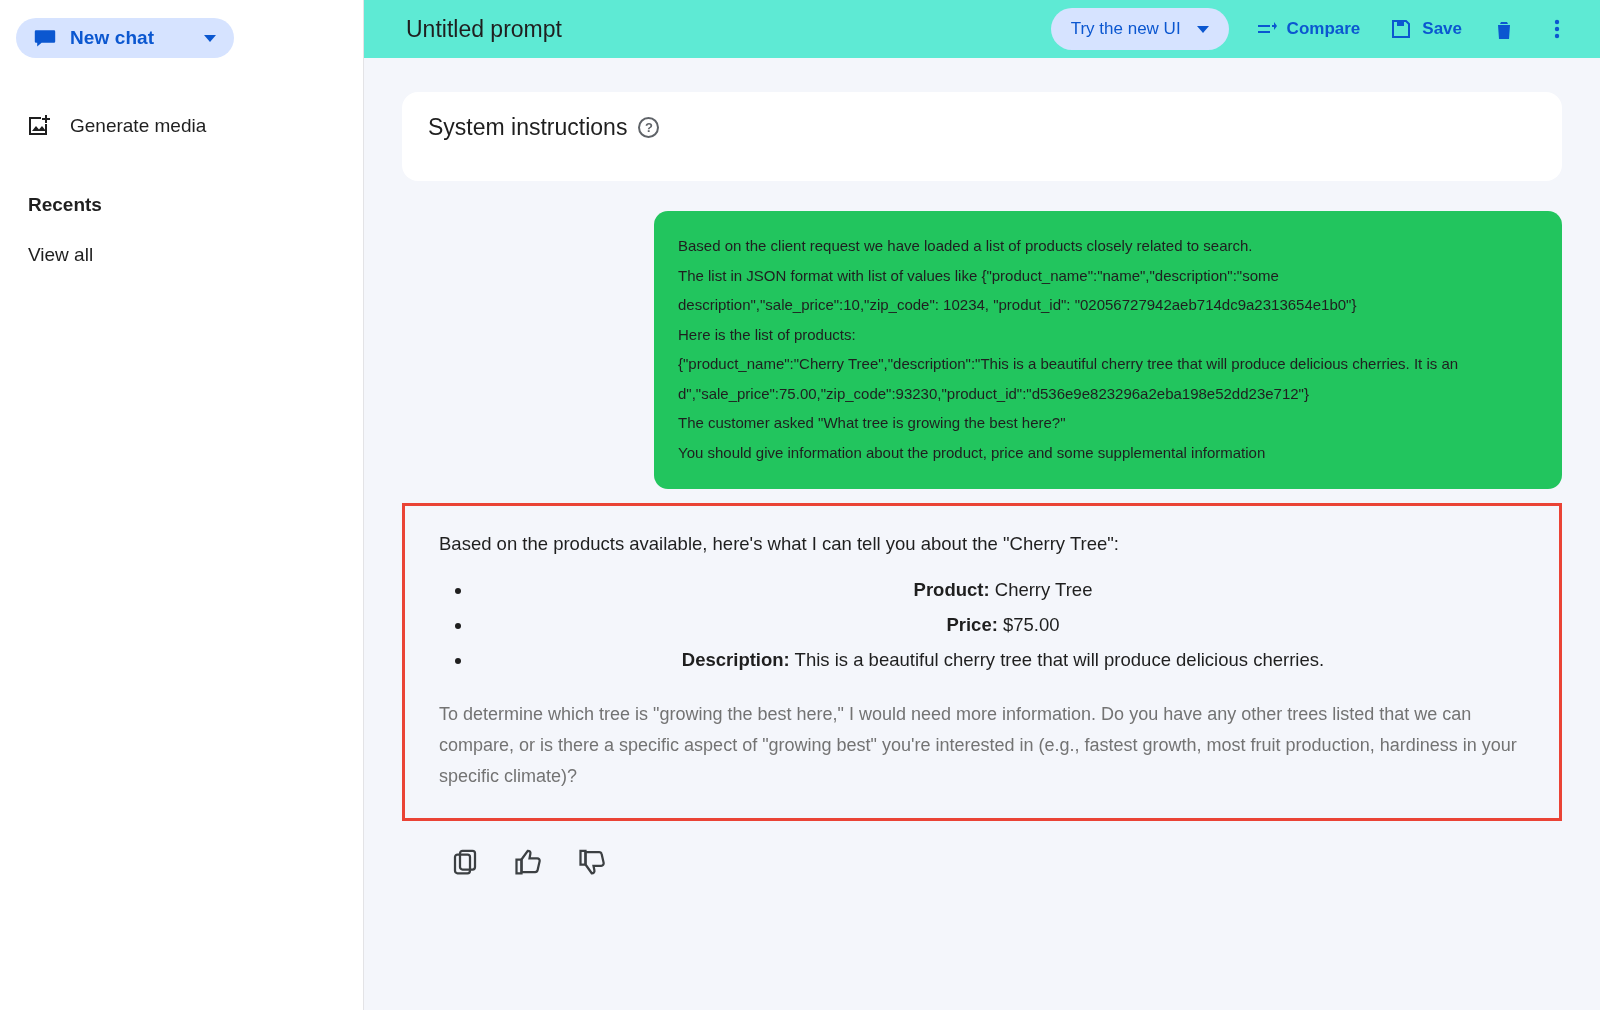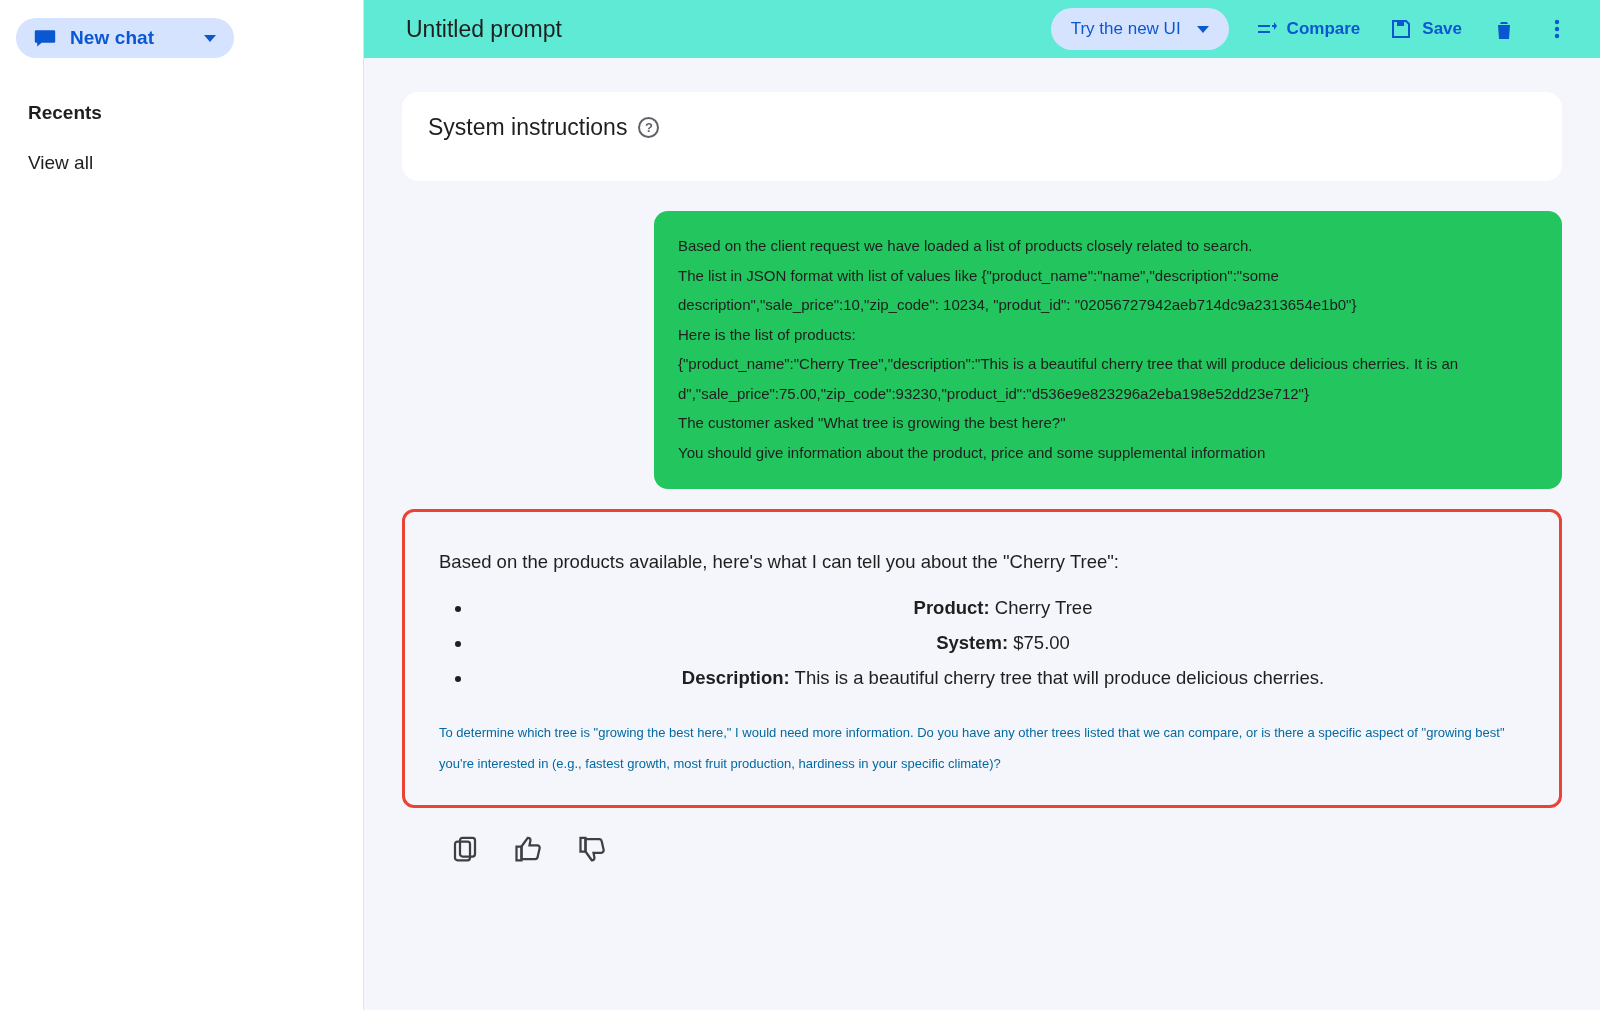--- a/index.html
+++ b/index.html
@@ -194,46 +194,46 @@
     padding: 20px 24px 22px 24px;
     font-size: 15px;
     line-height: 29.5px;
     color: #1f1f1f;
     white-space: pre-wrap;
     word-break: break-word;
   }
 
   .model-msg {
     border: 3px solid #ea4335;
-    border-radius: 12px;
-    margin-top: 20px;
-    padding: 36px 26px 26px 34px;
+    border-radius: 0;
+    margin-top: 14px;
+    padding: 24px 26px 26px 34px;
     background: transparent;
   }
   .model-intro {
     font-size: 18.5px;
     line-height: 28px;
     color: #1f1f1f;
     margin: 0 0 14px 0;
   }
   ul.model-list {
     margin: 0 0 22px 0;
     padding-left: 34px;
     text-align: center;
   }
   ul.model-list li {
     font-size: 18.5px;
     line-height: 35px;
     color: #1f1f1f;
   }
   ul.model-list li b { font-weight: 700; }
   .model-outro {
-    font-size: 13px;
+    font-size: 18px;
     line-height: 31px;
-    color: #0369a1;
+    color: #737373;
     margin: 0;
   }
 
   .msg-actions {
     display: flex;
     align-items: center;
     gap: 34px;
     padding: 26px 0 0 48px;
   }
   .msg-actions .act {
@@ -253,20 +253,30 @@
     <div class="new-chat">
       <span class="chat-icon">
         <svg width="22" height="22" viewBox="0 0 22 22">
           <path d="M2 3.2h18a1.2 1.2 0 0 1 1.2 1.2v10.2a1.2 1.2 0 0 1-1.2 1.2H7.6L3.2 19.4V15.8H2A1.2 1.2 0 0 1 .8 14.6V4.4A1.2 1.2 0 0 1 2 3.2z" fill="#0b57d0"></path>
         </svg>
       </span>
       <span class="label">New chat</span>
       <span class="caret"></span>
     </div>
 
+    <div class="side-row">
+      <span class="ic">
+        <svg width="26" height="26" viewBox="0 0 26 26">
+          <path d="M3 4h12v2H5v14h14v-9h2v11H3z" fill="#1f1f1f"></path>
+          <path d="M6 18l4-5 3 3.6L16 13l4 5z" fill="#1f1f1f"></path>
+          <path d="M19 2h2v3h3v2h-3v3h-2V7h-3V5h3z" fill="#1f1f1f"></path>
+        </svg>
+      </span>
+      <span class="txt">Generate media</span>
+    </div>
 
     <div class="recents-title">Recents</div>
 
     <div class="view-all">View all</div>
   </div>
 
   <div id="main">
 
     <div id="topbar">
       <div class="title">Untitled prompt</div>
@@ -332,21 +342,21 @@
 You should give information about the product, price and some supplemental information</div>
 
       <div class="model-msg">
         <p class="model-intro">Based on the products available, here's what I can tell you about the "Cherry Tree":</p>
         <ul class="model-list">
           <li>
             <b>Product:</b>
             <span>Cherry Tree</span>
           </li>
           <li>
-            <b>System:</b>
+            <b>Price:</b>
             <span>$75.00</span>
           </li>
           <li>
             <b>Description:</b>
             <span>This is a beautiful cherry tree that will produce delicious cherries.</span>
           </li>
         </ul>
         <p class="model-outro">To determine which tree is "growing the best here," I would need more information. Do you have any other trees listed that we can compare, or is there a specific aspect of "growing best" you're interested in (e.g., fastest growth, most fruit production, hardiness in your specific climate)?</p>
       </div>
 

